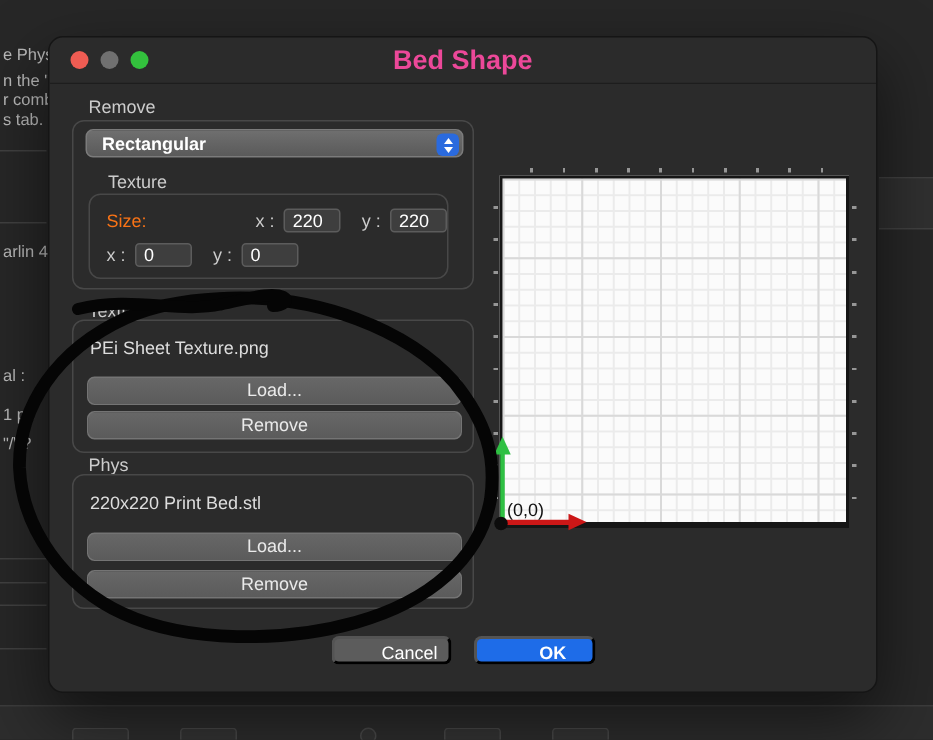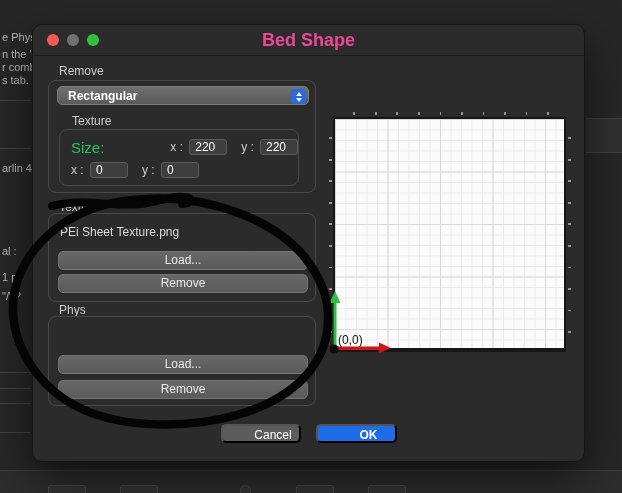--- a/index.html
+++ b/index.html
@@ -33,21 +33,21 @@
               background:linear-gradient(#6f6f6f,#5a5a5a); border:1px solid #7b7b7b;
               display:flex; align-items:center; color:#ffffff; font-size:12px; padding-left:10px;font-weight:bold; }
   .stepper { position:absolute; right:2px; top:2px; width:15px; height:15px; border-radius:4px;
              background:#2a6ade; display:flex; flex-direction:column; align-items:center; justify-content:center; }
   .tri-up { width:0; height:0; border-left:3px solid transparent; border-right:3px solid transparent;
             border-bottom:4px solid #fff; margin-bottom:2px; }
   .tri-dn { width:0; height:0; border-left:3px solid transparent; border-right:3px solid transparent;
             border-top:4px solid #fff; }
 
   .srow { position:absolute; left:0; right:0; display:flex; align-items:center; padding-left:11px; height:18px; }
-  .srow .rlabel { width:100px; color:#22c55e; font-size:15px; }
+  .srow .rlabel { width:100px; color:#f97316; font-size:12px; }
   .srow .axis { width:19px; color:#cccccc; font-size:12px; }
   .numfield { width:38px; height:16px; background:#3e3e3e; border:1px solid #5c5c5c; border-radius:3px;
               color:#ffffff; font-size:12px; padding-left:5px; font-family:"Liberation Sans",sans-serif; }
   .gap { width:14px; }
 
   .filename { position:absolute; left:11px; top:11px; color:#dddddd; font-size:12px; }
   .gbtn { position:absolute; left:9px; width:250px; height:19px; border-radius:5px;
           background:linear-gradient(#676767,#5b5b5b); border:1px solid #747474;
           color:#eaeaea; font-size:12px; text-align:center; line-height:17px; }
 
@@ -146,20 +146,21 @@
 
   <div class="sec-label" style="left:26px;top:175px">Texture</div>
   <div class="groupbox" style="left:15px;top:188px;width:268px;height:89px">
     <div class="filename">PEi Sheet Texture.png</div>
     <button class="gbtn" style="top:37px">Load...</button>
     <button class="gbtn" style="top:60px">Remove</button>
   </div>
 
   <div class="sec-label" style="left:26px;top:278px">Phys</div>
   <div class="groupbox" style="left:15px;top:291px;width:268px;height:90px">
+    <div class="filename">220x220 Print Bed.stl</div>
     <button class="gbtn" style="top:38px">Load...</button>
     <button class="gbtn" style="top:63px">Remove</button>
   </div>
 
   <button class="footer-btn cancel">Cancel</button>
   <button class="footer-btn ok">OK</button>
 
   <div class="ticks-top"></div>
   <div class="ticks-left"></div>
   <div class="ticks-right"></div>

